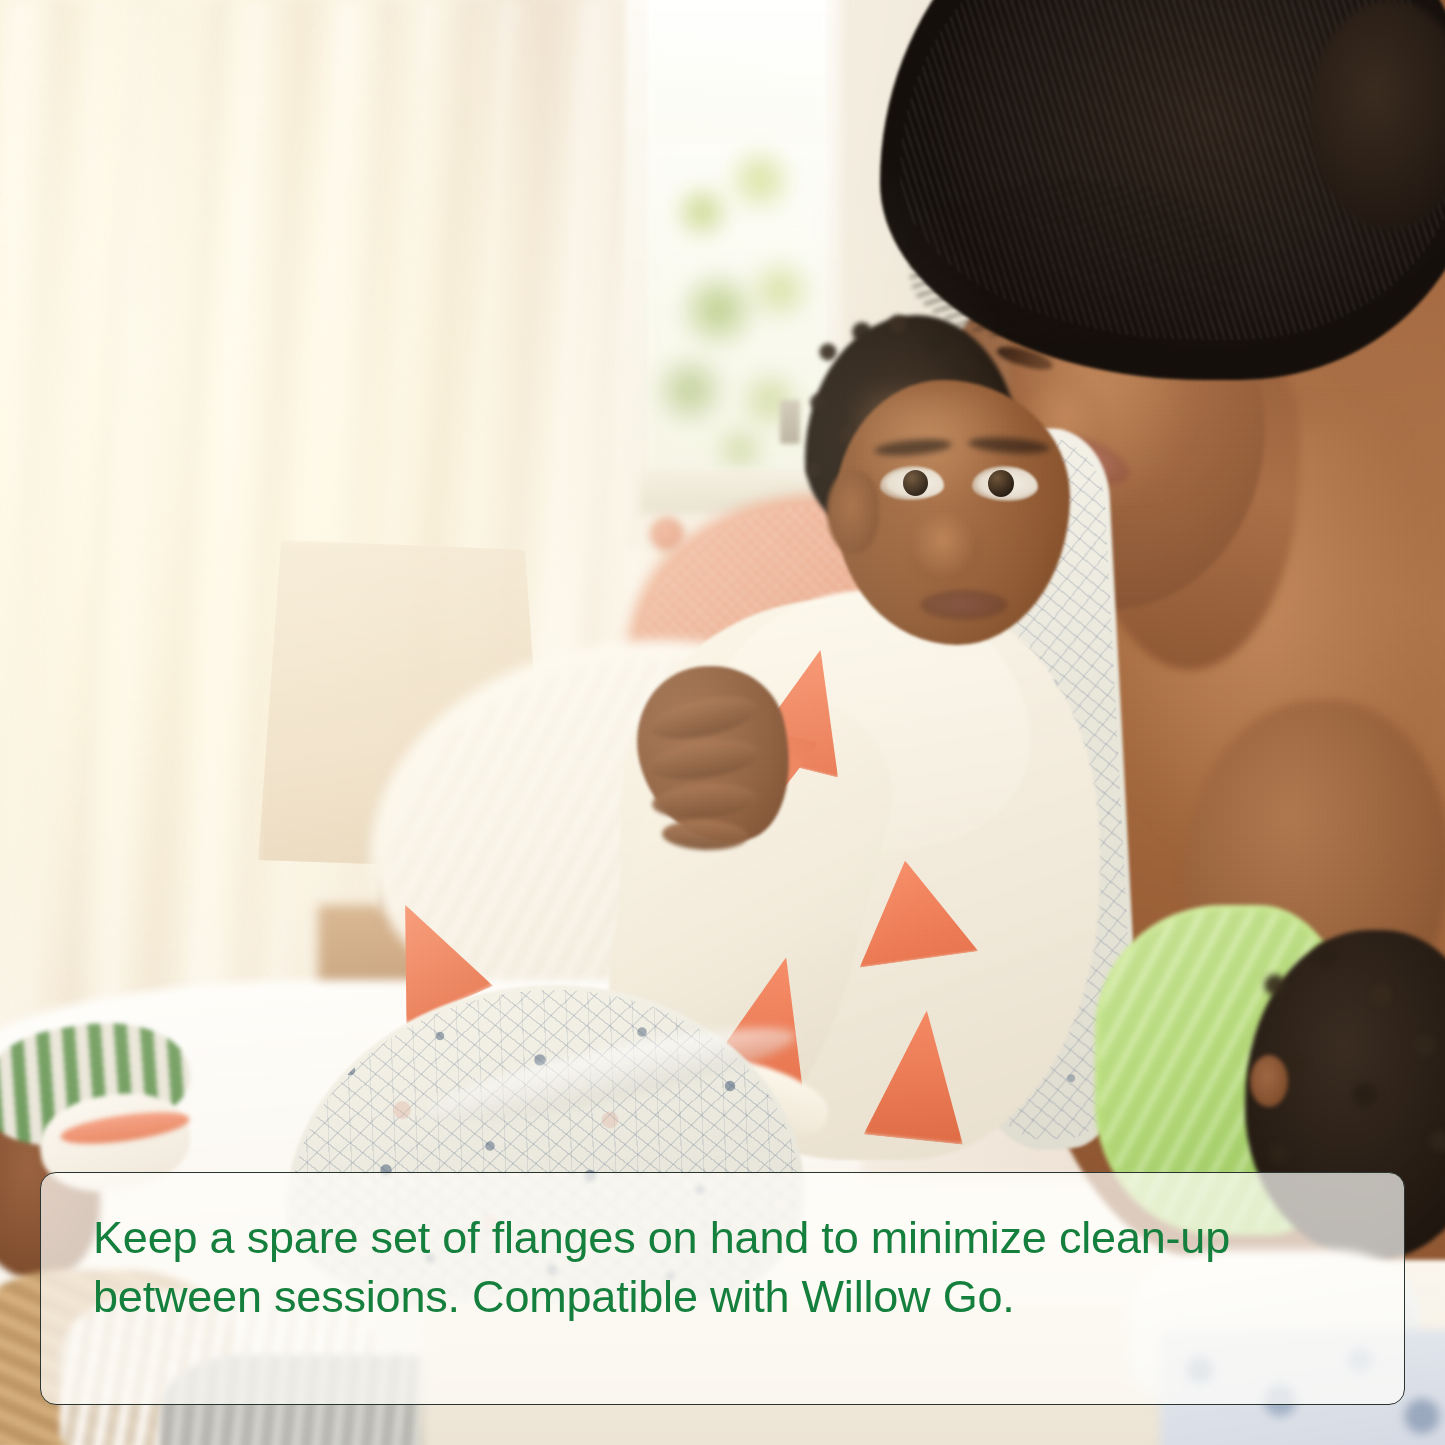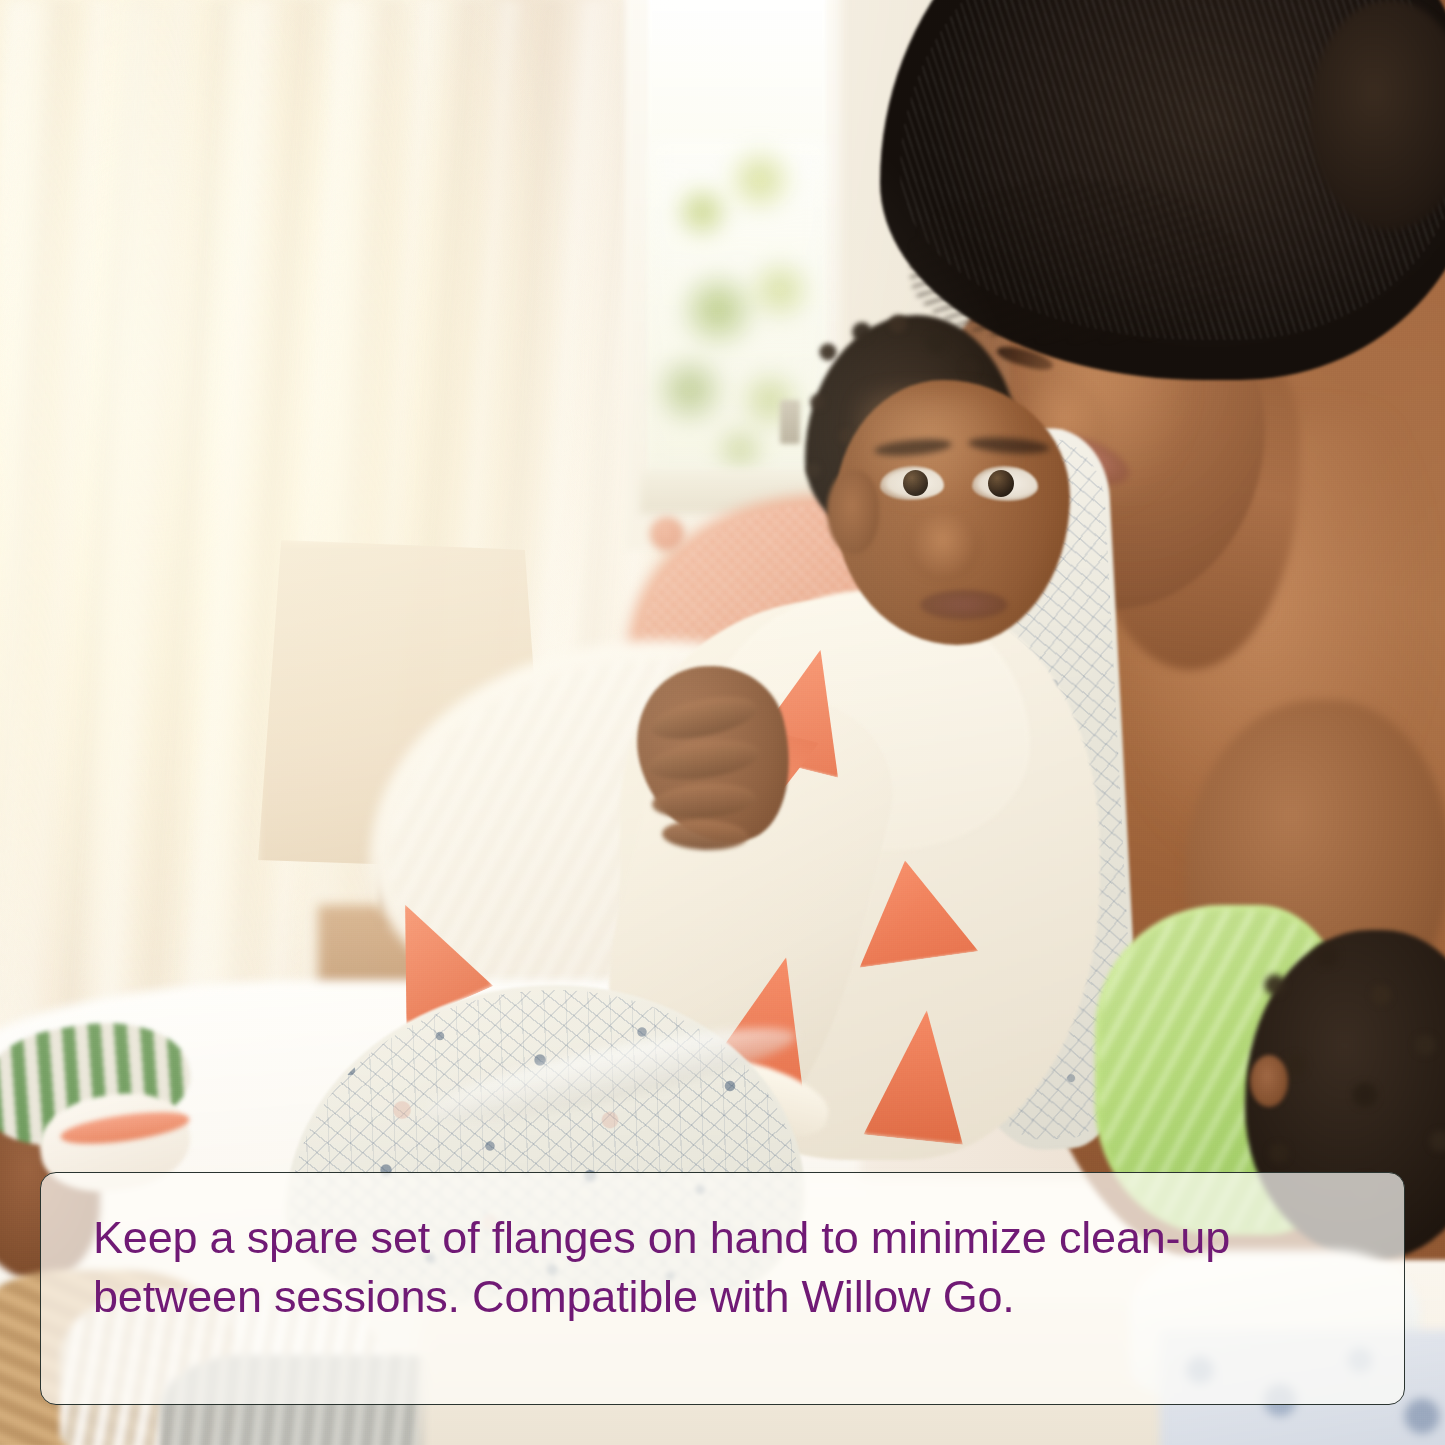--- a/index.html
+++ b/index.html
@@ -723,21 +723,21 @@
     box-sizing: border-box;
     border: 1.5px solid #2a3430;
     border-radius: 16px;
     background: rgba(255,253,249,0.70);
     backdrop-filter: blur(2px);
     padding: 36px 44px 0 52px;
     overflow: hidden;
   }
   .caption-text {
     margin: 0;
-    color: #701a75;
+    color: #15803d;
     font-family: "Liberation Sans", sans-serif;
     font-size: 45px;
     line-height: 1.30;
     letter-spacing: -0.2px;
     font-weight: 400;
     white-space: pre-line;
   }
 </style>
 </head>
 <body>

